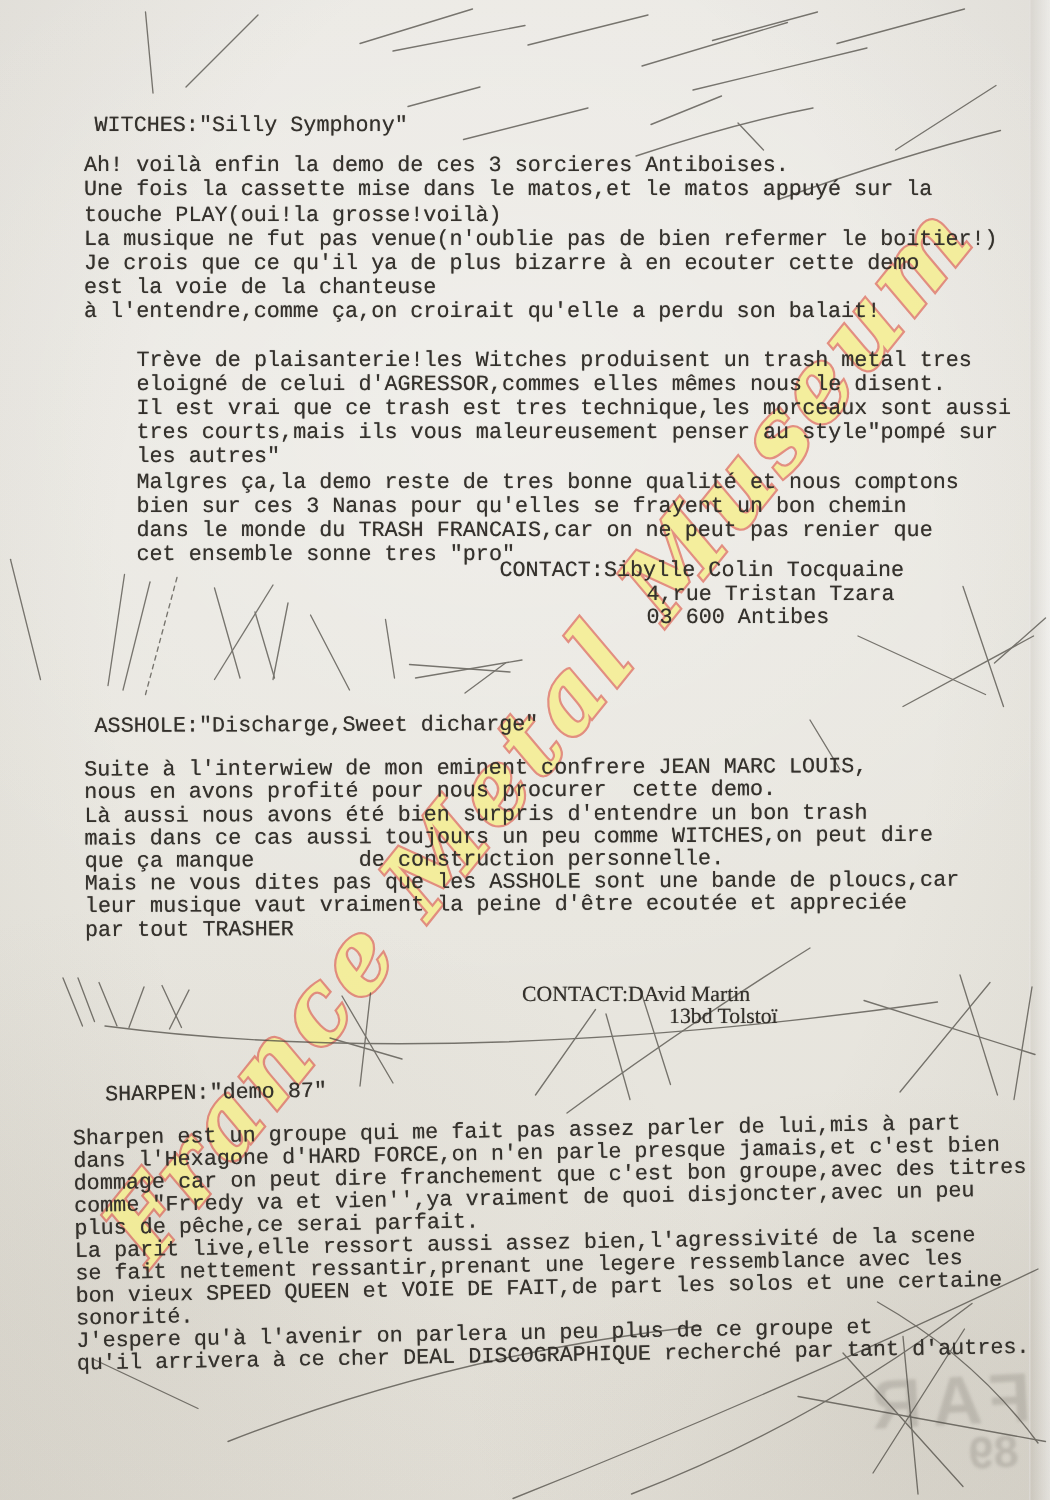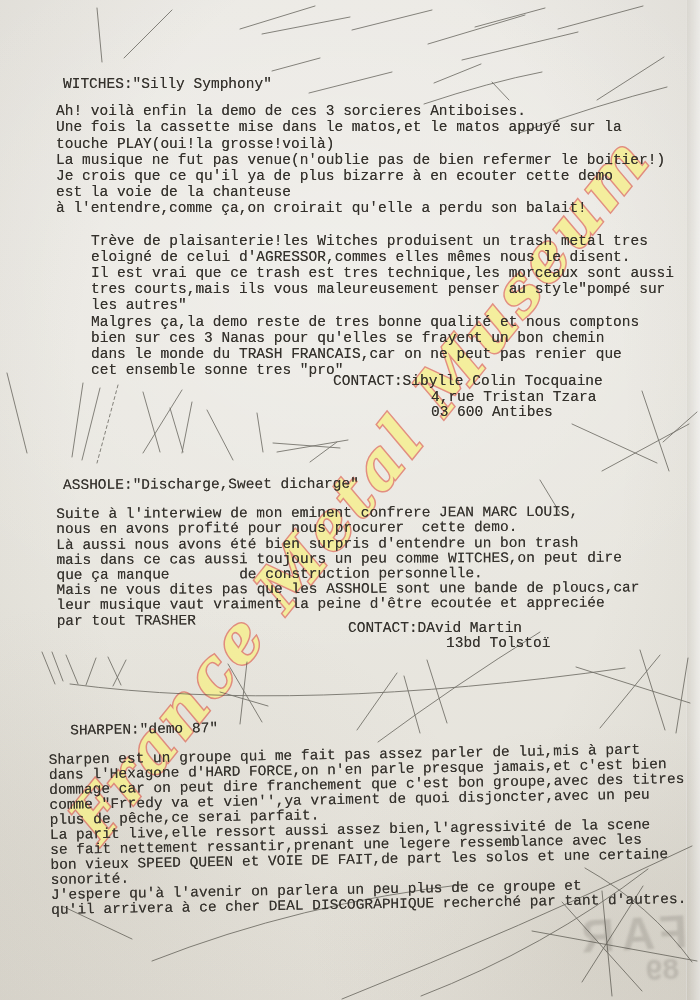--- a/index.html
+++ b/index.html
@@ -64,21 +64,21 @@
   .sec1 .title{margin:0 0 11px 7px;}
   .sec2{left:56px;top:478px;line-height:15.2px;transform:rotate(-0.25deg);transform-origin:left top;}
   .sec2 .title{margin:0 0 14px 7px;}
   .sec3{left:48px;top:724px;line-height:15.0px;transform:rotate(-1deg);transform-origin:left top;}
   .sec3 .title{margin:0 0 14px 22px;}
   .para{margin:0 0 16px 0;}
   .para:first-child{margin-top:0;}
   .para:last-child{margin-bottom:0;}
   .sec1 .para + .para{margin-top:5px;margin-left:35px;}
   .contact1{left:333px;top:374px;line-height:15.5px;}
-  .contact2{left:348px;top:621px;line-height:15.0px;}
+  .contact2{left:348px;top:656px;line-height:15.0px;font-family:Liberation Serif, serif;}
   .cindent{margin-left:98px;}
 </style>
 </head>
 <body>
 
 <div class="page">
 
   <div class="edge"></div>
 
   <div class="stamp">

